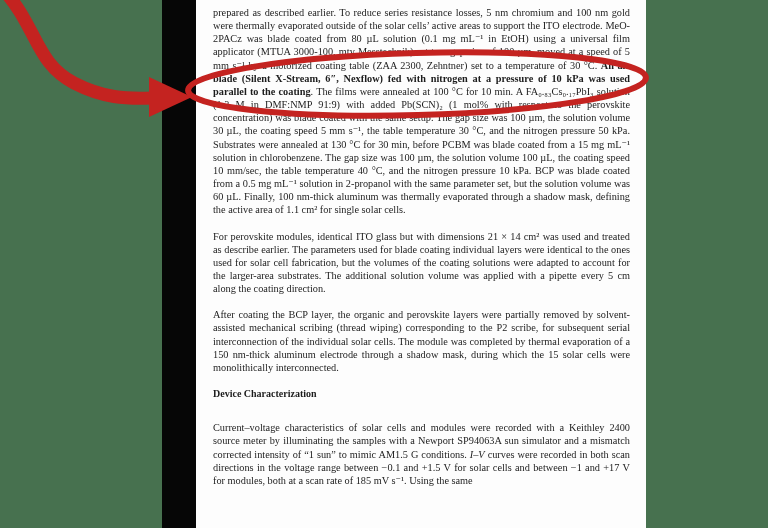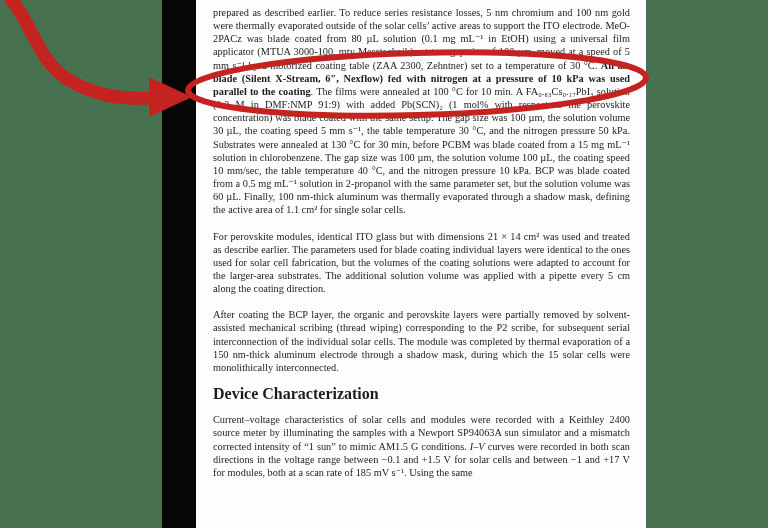--- a/index.html
+++ b/index.html
@@ -26,22 +26,22 @@
     padding: 6px 16px 0 17px;
     color: #1c1c1c;
   }
   .page p {
     margin: 0 0 13px 0;
     font-size: 10.3px;
     line-height: 13.15px;
     text-align: justify;
   }
   .page h3 {
-    margin: 0 0 13px 0;
-    font-size: 16px;
+    margin: 0 0 21px 0;
+    font-size: 10px;
     line-height: 13.15px;
     font-weight: bold;
   }
   .hl { font-weight: bold; }
   .overlay {
     position: absolute;
     left: 0; top: 0;
     width: 768px; height: 528px;
     pointer-events: none;
   }

